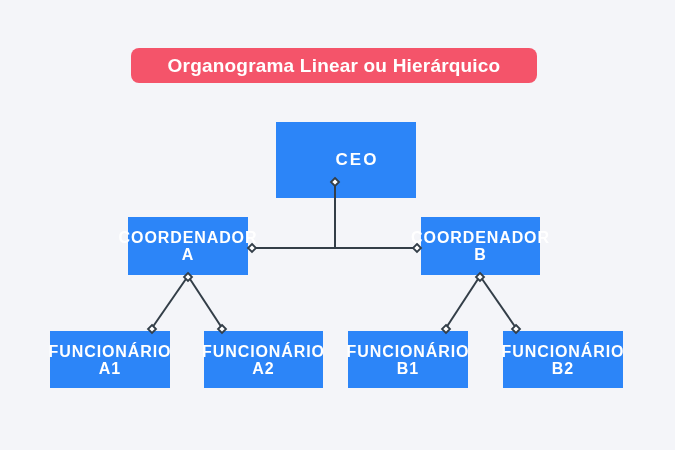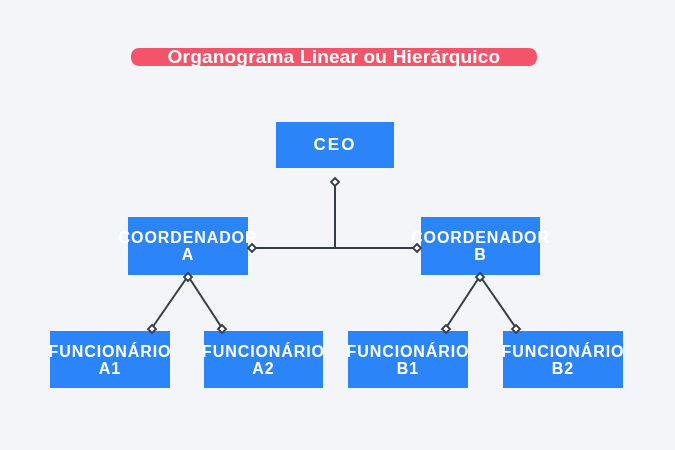--- a/index.html
+++ b/index.html
@@ -9,21 +9,21 @@
     height: 450px;
     background: #F4F5F9;
     overflow: hidden;
     font-family: "Liberation Sans", sans-serif;
   }
   .banner {
     position: absolute;
     left: 131px;
     top: 48px;
     width: 406px;
-    height: 18px;
+    height: 35px;
     background: #F4546A;
     border-radius: 8px;
     display: flex;
     align-items: center;
     justify-content: center;
     z-index: 1;
     text-align: center;
   }
   .banner span {
     color: #FFFFFF;
@@ -41,21 +41,21 @@
     align-items: center;
     justify-content: center;
     text-align: center;
     font-weight: bold;
     z-index: 1;
   }
   .node span { display: block; }
   .node-sm span { font-size: 16px; letter-spacing: 0.9px; line-height: 17px; }
   .node-lg span { font-size: 17px; letter-spacing: 2px; }
 
-  .n-ceo  { left: 276px; top: 122px; width: 118px; height: 46px; }
+  .n-ceo  { left: 276px; top: 122px; width: 118px; height: 76px; padding-left: 22px; }
   .n-ca   { left: 128px; top: 217px; width: 120px; height: 58px; }
   .n-cb   { left: 421px; top: 217px; width: 119px; height: 58px; }
   .n-fa1  { left:  50px; top: 331px; width: 120px; height: 57px; }
   .n-fa2  { left: 204px; top: 331px; width: 119px; height: 57px; }
   .n-fb1  { left: 348px; top: 331px; width: 120px; height: 57px; }
   .n-fb2  { left: 503px; top: 331px; width: 120px; height: 57px; }
 
   svg.connectors {
     position: absolute;
     left: 0; top: 0;

